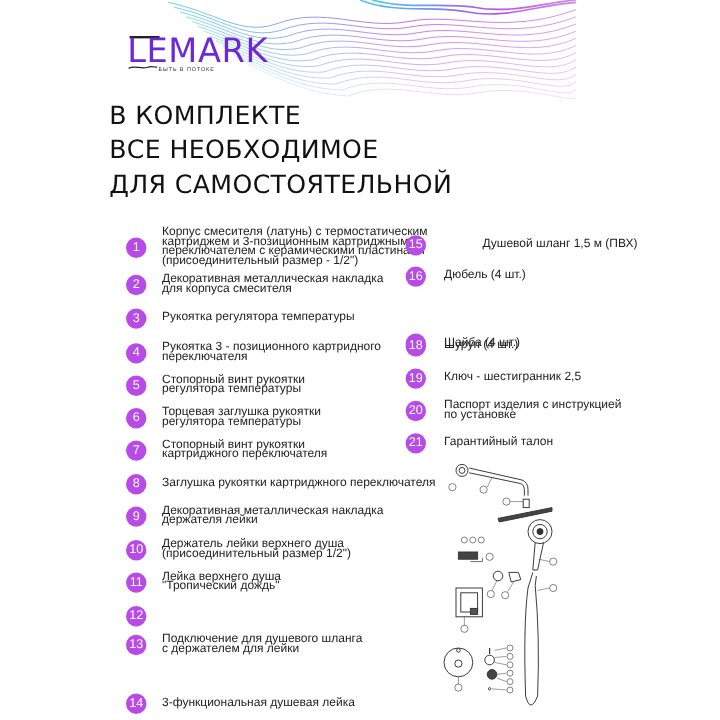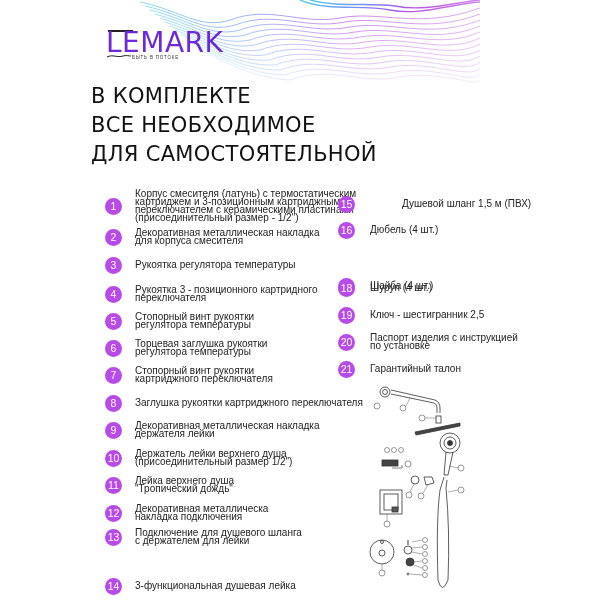--- a/index.html
+++ b/index.html
@@ -115,22 +115,20 @@
     <div class="itxt">Держатель лейки верхнего душа
 (присоединительный размер 1/2")</div>
   </div>
 <div class="item left" style="left:105px;top:475px;height:20px;">
     <div class="badge">11</div>
     <div class="itxt">Лейка верхнего душа
 "Тропический дождь"</div>
   </div>
 <div class="item left" style="left:105px;top:503px;height:20px;">
     <div class="badge">12</div>
-    <div class="itxt">Декоративная металлическа
-накладка подключения</div>
   </div>
 <div class="item left" style="left:105px;top:527px;height:20px;">
     <div class="badge">13</div>
     <div class="itxt">Подключение для душевого шланга
 с держателем для лейки</div>
   </div>
 <div class="item left" style="left:105px;top:557px;height:20px;margin-top:19px;">
     <div class="badge">14</div>
     <div class="itxt">3-функциональная душевая лейка</div>
   </div>

